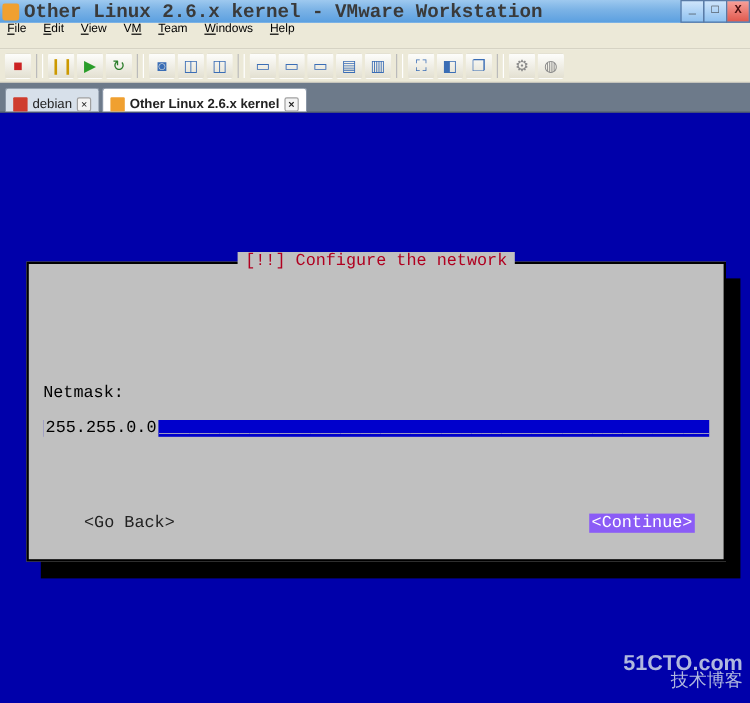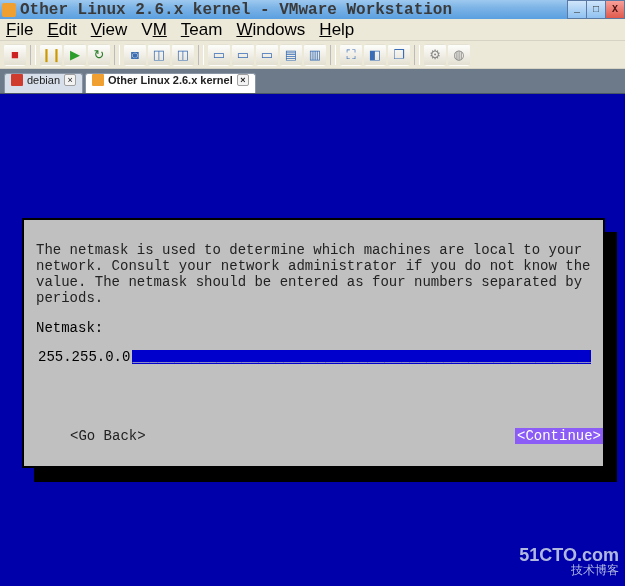--- a/index.html
+++ b/index.html
@@ -48,24 +48,24 @@
     font-size: 10px;
   }
   .win-min,.win-max { background: linear-gradient(#cfe5fb,#8fc1f0); }
   .win-close { background: linear-gradient(#f7a099,#e0594d); color:#4a1010; font-weight:bold; }
   
   .menubar {
     height: 22px;
     background: #ece9d8;
     border-bottom: 1px solid #d6d3c4;
     display: flex;
-    align-items: center;
+    align-items: flex-start;
     padding: 0 6px;
     gap: 14px;
-    font-size: 17px;
+    font-size: 10px;
     color: #000;
   }
   .menubar .menu-item u { text-decoration: underline; }
   
   .toolbar {
     height: 28px;
     background: #ece9d8;
     border-bottom: 1px solid #d6d3c4;
     display: flex;
     align-items: center;
@@ -102,21 +102,21 @@
     padding: 0 4px;
     border-bottom: 1px solid #4a5663;
   }
   .tab {
     height: 20px;
     background: #d7e0ea;
     border: 1px solid #8a96a6;
     border-bottom: none;
     border-radius: 3px 3px 0 0;
     display: flex;
-    align-items: flex-start;
+    align-items: flex-end;
     padding: 0 6px;
     margin-right: 2px;
     font-size: 11px;
     color: #222;
     gap: 4px;
   }
   .tab.active { background: #ffffff; font-weight: bold; }
   .tab .tab-icon {
     width: 12px; height: 12px;
     background: #cf3c2e;
@@ -189,21 +189,21 @@
   .dlg-input-val {
     background:#c0c0c0;
     color:#000;
     padding:0 2px;
     height:18px;
     line-height:18px;
   }
   .dlg-input-fill { flex:1; color:#c0c0c0; overflow:hidden; letter-spacing:0px; }
   .dlg-buttons {
     position:absolute;
-    bottom:22px; left:12px; right:0;
+    bottom:22px; left:12px; right:24px;
     display:flex; justify-content:space-between;
   }
   .dlg-goback {
     color:#222;
     padding-left:34px;
   }
   .dlg-continue {
     background:#8b5cf6;
     color:#fff;
     padding:0 2px;
@@ -221,21 +221,21 @@
     position:absolute;
     right:6px; bottom:10px;
     font-family: Arial, sans-serif;
     font-size:18px;
     font-weight:bold;
     color:#cfd9e8;
     text-align:right;
     line-height:1;
     opacity:0.85;
   }
-  .watermark .sub{font-size:12px;font-weight:normal;display:block;}
+  .watermark .sub{font-size:15px;font-weight:normal;display:block;font-family:Liberation Mono, monospace;}
 </style>
 </head>
 <body>
 
 <div class="titlebar">
   <span class="app-icon"></span>
   <span class="title-text">Other Linux 2.6.x kernel - VMware Workstation</span>
   <div class="win-controls">
     <div class="win-btn win-min">_</div>
     <div class="win-btn win-max">□</div>
@@ -288,21 +288,23 @@
     <span class="tab-icon" style="background:#f0a030"></span>
     <span>Other Linux 2.6.x kernel</span>
     <span class="tab-close">×</span>
   </div>
 </div>
 
 <div class="console">
 
   <div class="dialog-shadow"></div>
   <div class="dialog">
-    <div class="dlg-body">The netmask is used to determine which machines are local to your network.  Consult your network administrator if you do not know the value.  The netmask should be entered as four numbers separated by periods.</div>
+    <div class="dlg-title-row">
+      <span class="dlg-title">[!!] Configure the network</span>
+    </div>
     <div class="dlg-label">Netmask:</div>
     <div class="dlg-input">
       <span class="dlg-input-val">255.255.0.0</span>
       <span class="dlg-input-fill">_________________________________________________________________</span>
     </div>
     <div class="dlg-buttons">
       <span class="dlg-goback">&lt;Go Back&gt;</span>
       <span class="dlg-continue">&lt;Continue&gt;</span>
     </div>
   </div>

